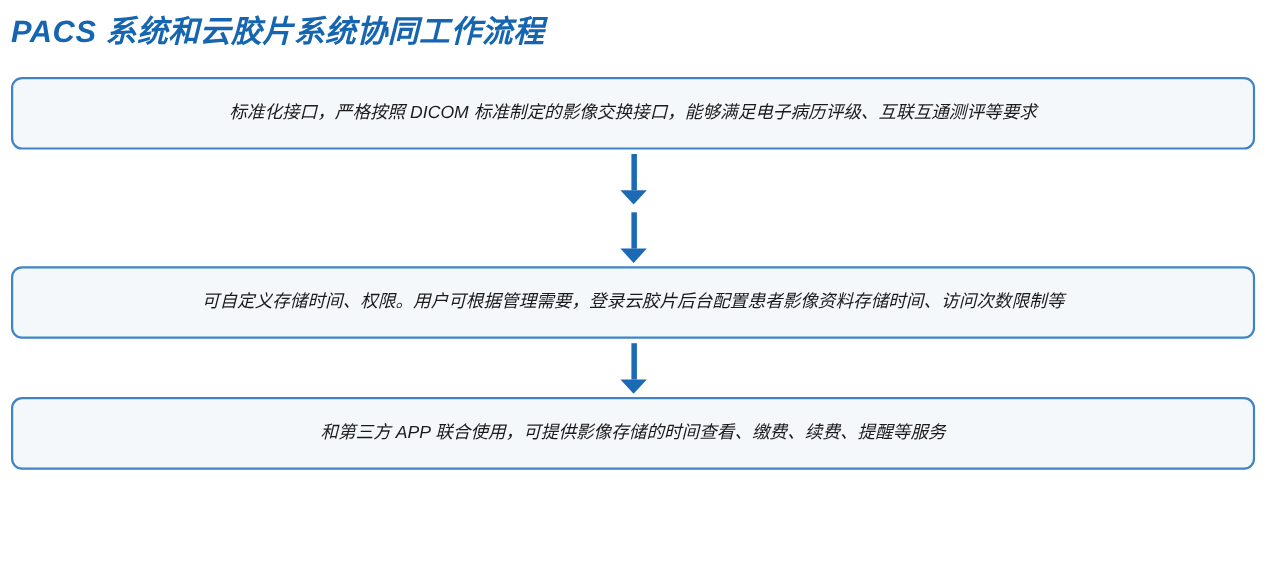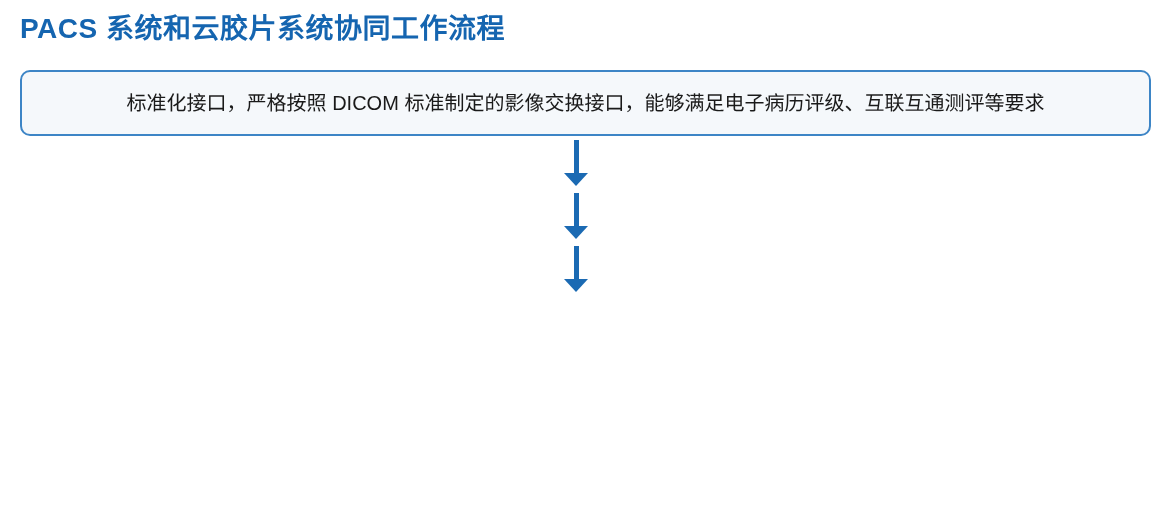--- a/index.html
+++ b/index.html
@@ -14,22 +14,23 @@
   html, body {
     margin: 0;
     padding: 0;
     background: var(--background);
     font-family: "Liberation Sans", "DejaVu Sans", sans-serif;
   }
   .page {
     width: 1152px;
     height: 511px;
     background: var(--background);
-    padding: 0 20px;
+    padding: 0 10px;
     overflow: hidden;
+    font-style: italic;
   }
   .page-title {
     margin: 0;
     padding: 12px 0 0 0;
     color: var(--title-text);
     font-size: 28px;
     line-height: 34px;
     font-weight: bold;
     letter-spacing: 0.5px;
   }
@@ -42,21 +43,21 @@
     border: 2px solid var(--box-border);
     border-radius: 10px;
     background: var(--box-fill);
     display: flex;
     align-items: center;
     justify-content: center;
     padding: 0 14px;
   }
   .flow-box .label {
     color: var(--body-text);
-    font-size: 20px;
+    font-size: 16px;
     line-height: 1.3;
     text-align: right;
     white-space: nowrap;
   }
   .arrow-gap {
     height: 53px;
     display: flex;
     align-items: center;
     justify-content: center;
   }
@@ -99,23 +100,29 @@
     </div>
 
 
     <div class="arrow-gap">
       <div class="arrow-down">
         <div class="stem"></div>
         <div class="head"></div>
       </div>
     </div>
 
+    <div class="flow-box">
+      <span class="label">可自定义存储时间、权限。用户可根据管理需要，登录云胶片后台配置患者影像资料存储时间、访问次数限制等</span>
+    </div>
 
     <div class="arrow-gap">
       <div class="arrow-down">
         <div class="stem"></div>
         <div class="head"></div>
       </div>
     </div>
 
+    <div class="flow-box">
+      <span class="label">和第三方 APP 联合使用，可提供影像存储的时间查看、缴费、续费、提醒等服务</span>
+    </div>
 
   </div>
 </div>
 
 </body></html>

